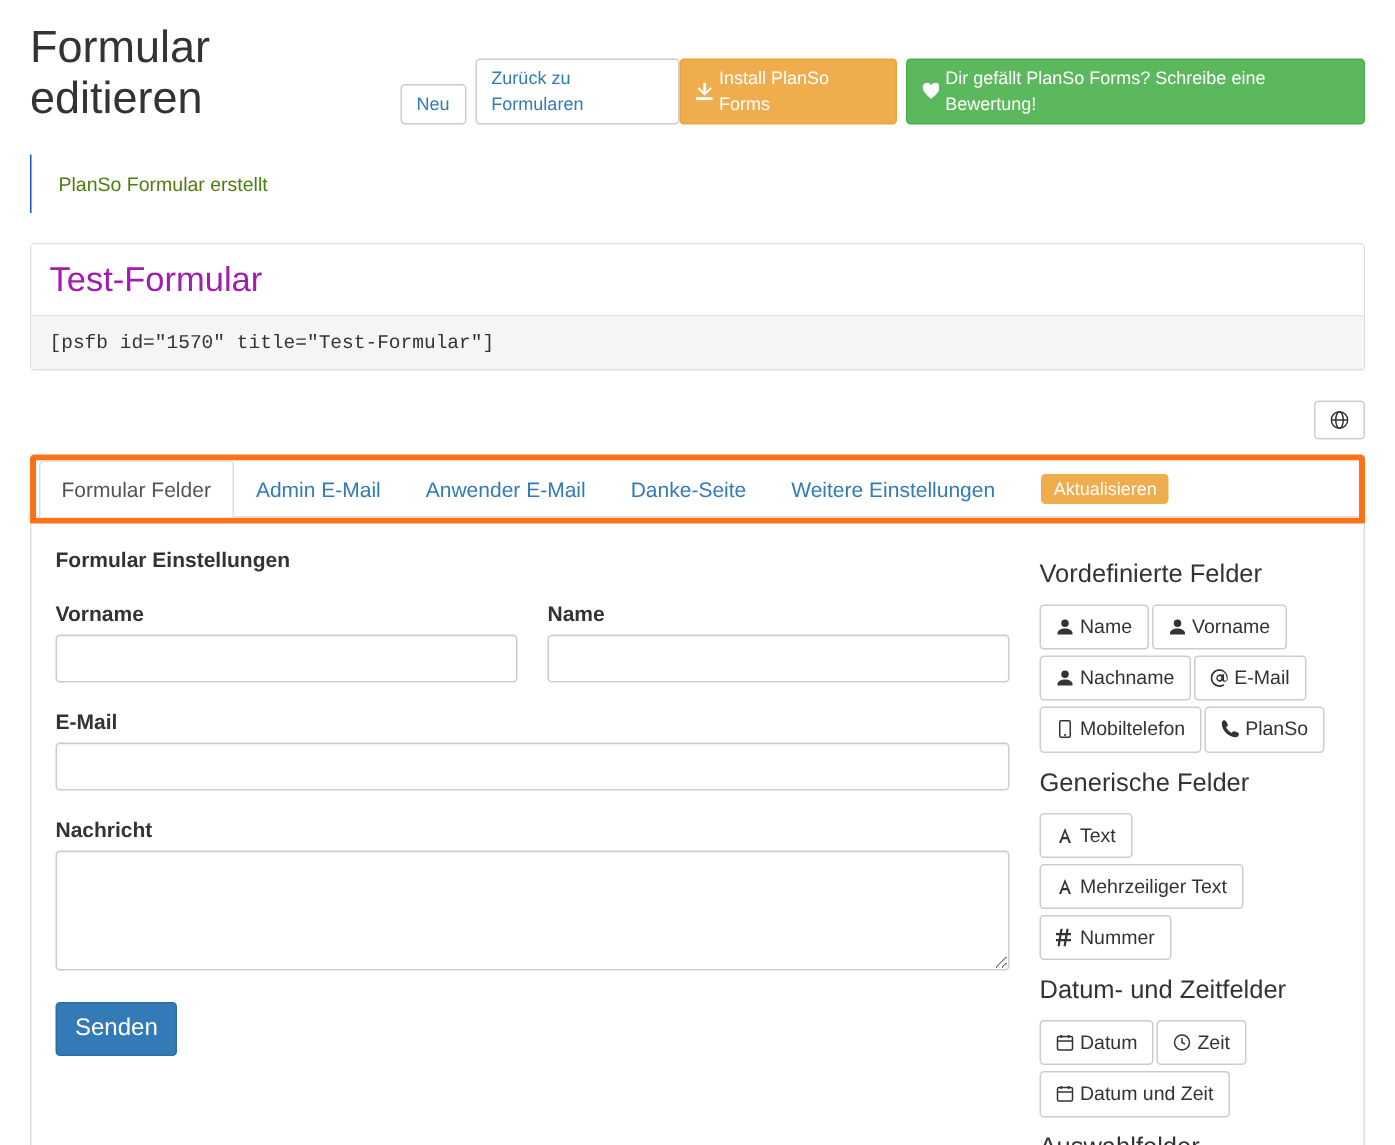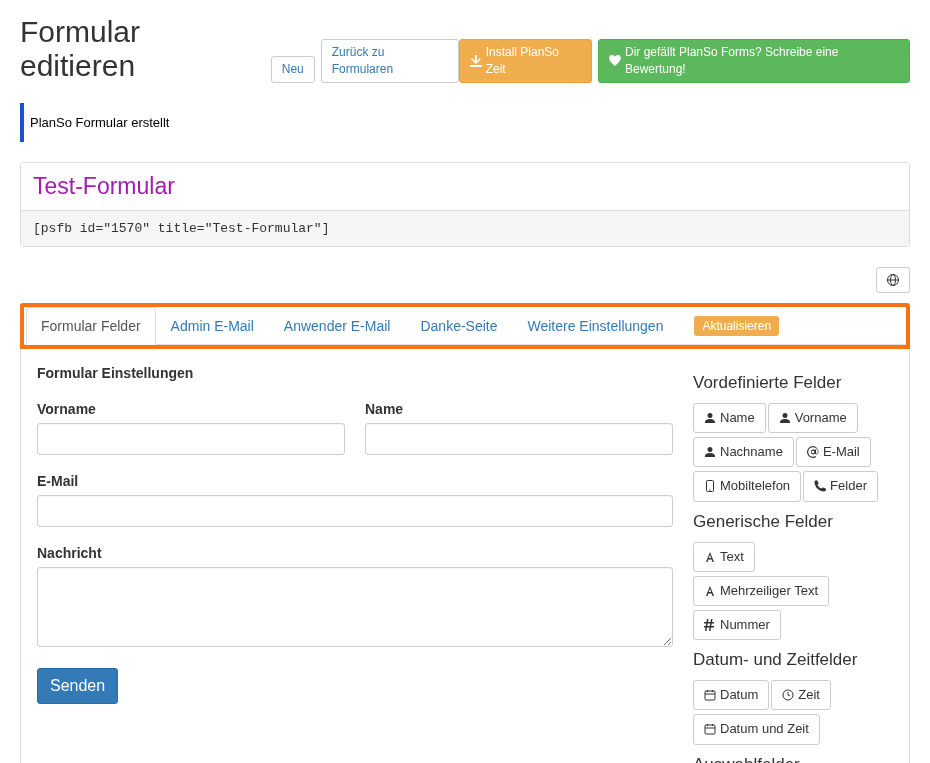--- a/index.html
+++ b/index.html
@@ -27,24 +27,24 @@
       color: #337ab7;
       background: #fff;
       border-color: #ccc;
     }
     .btn-warning { color: #fff; background: #f0ad4e; border-color: #eea236; }
     .btn-success { color: #fff; background: #5cb85c; border-color: #4cae4c; }
     .btn-primary { color: #fff; background: #337ab7; border-color: #2e6da4; font-size: 14px; padding: 6px 12px; }
     .btn-side { color: #333; background: #fff; border-color: #ccc; font-size: 13px; padding: 5px 10px; margin: 2px 2px 2px 0; }
     .top-right { margin-left: auto; display: flex; gap: 6px; }
     .alert-success {
-      border-left: 4px solid #1d4ed8;
-      background: #fff;
-      padding: 12px 6px;
-      color: #000000;
+      border-left: 1px solid #1d4ed8;
+      background: #fff;
+      padding: 12px 18px;
+      color: #4d7c0f;
       font-size: 13px;
       margin-bottom: 20px;
     }
     .panel {
       border: 1px solid #ddd;
       border-radius: 3px;
       margin-bottom: 6px;
     }
     .panel-heading {
       padding: 10px 12px;
@@ -195,21 +195,21 @@
 <div class="top-row">
   <h1 class="page-title">Formular editieren</h1>
   <a class="btn btn-default">Neu</a>
   <span style="width:6px"></span>
   <a class="btn btn-default">Zurück zu Formularen</a>
   <div class="top-right">
     <a class="btn btn-warning">
       <svg class="icon" viewBox="0 0 12 12">
           <use href="#i-download"></use>
         </svg>
-      <span>Install PlanSo Zeit</span>
+      <span>Install PlanSo Forms</span>
     </a>
     <a class="btn btn-success">
       <svg class="icon" viewBox="0 0 12 12">
           <use href="#i-heart"></use>
         </svg>
       <span>Dir gefällt PlanSo Forms? Schreibe eine Bewertung!</span>
     </a>
   </div>
 </div>
 
@@ -313,21 +313,21 @@
       <a class="btn btn-side">
           <svg class="icon" viewBox="0 0 12 12">
             <use href="#i-mobile"></use>
           </svg> 
           <span>Mobiltelefon</span>
         </a>
       <a class="btn btn-side">
           <svg class="icon" viewBox="0 0 12 12">
             <use href="#i-phone"></use>
           </svg> 
-          <span>Felder</span>
+          <span>PlanSo</span>
         </a>
     </div>
 
     <h4>Generische Felder</h4>
     <div class="field-group">
       <a class="btn btn-side">
           <svg class="icon" viewBox="0 0 12 12">
             <use href="#i-font"></use>
           </svg> 
           <span>Text</span>

